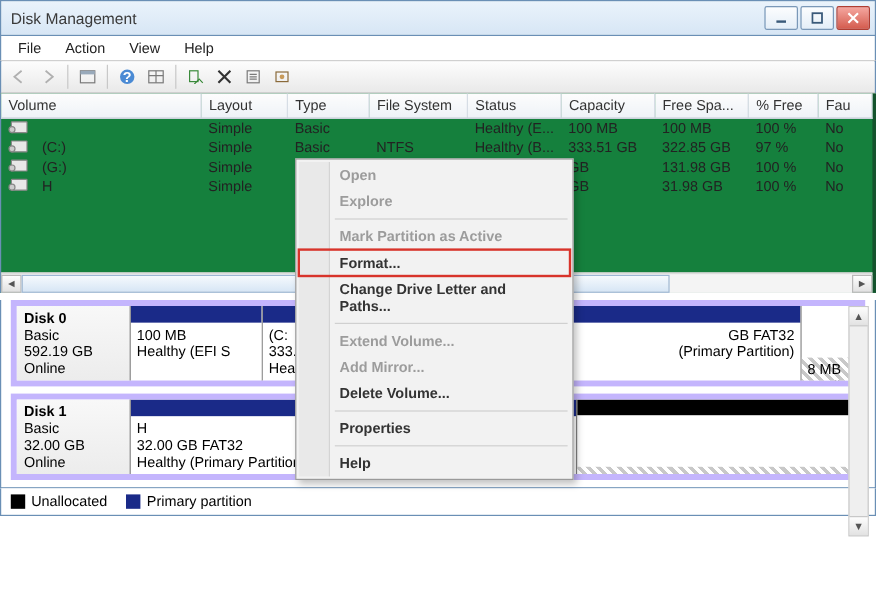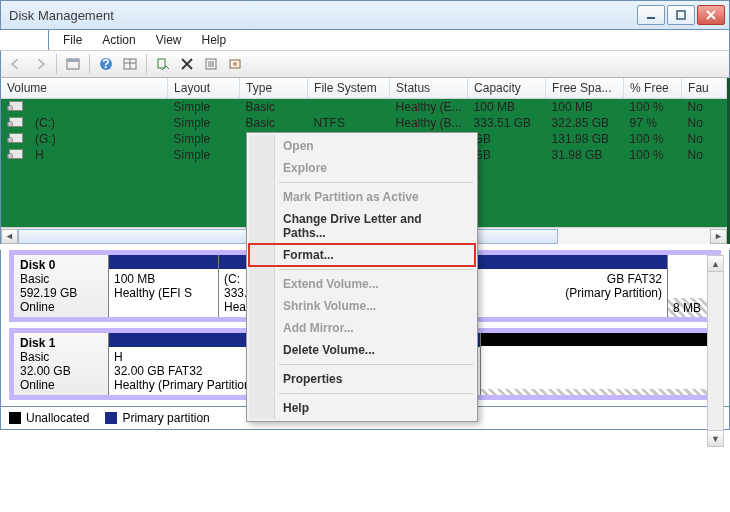--- a/index.html
+++ b/index.html
@@ -6,21 +6,21 @@
   body { background: #fff; width: 730px; height: 512px; overflow: hidden; }
 
   
   .titlebar { height: 30px; background: linear-gradient(#eaf3fb, #d7e6f5); border: 1px solid #6a8fb5; display: flex; align-items: center; padding: 0 4px 0 8px; }
   .titlebar .title { flex: 1; color: #3a3a3a; font-size: 13px; }
   .tbtn { width: 28px; height: 20px; margin-left: 2px; border: 1px solid #7a98b8; background: linear-gradient(#fcfdfe,#e4eef8); display:flex; align-items:center; justify-content:center; border-radius:2px; }
   .tbtn.close { background: linear-gradient(#f5a7a0,#d45b4e); border-color:#b03d32; color:#fff; }
   .tbtn svg { display:block; }
 
   
-  .menubar { height: 20px; border-left:1px solid #6a8fb5; border-right:1px solid #6a8fb5; background:#fff; display:flex; align-items:center; padding-left:6px; gap:4px;margin-left:48px; }
+  .menubar { height: 20px; border-left:1px solid #6a8fb5; border-right:1px solid #6a8fb5; background:#fff; display:flex; align-items:center; padding-left:6px; gap:4px; }
   .menubar span { padding:1px 8px; color:#222; }
 
   
   .toolbar { height: 28px; border:1px solid #b5b5b5; border-top:1px solid #d0d0d0; background:linear-gradient(#fdfdfd,#e9e9e9); display:flex; align-items:center; padding:0 4px; gap:2px; border-left:1px solid #6a8fb5; border-right:1px solid #6a8fb5; }
   .tool { width:22px; height:22px; display:flex; align-items:center; justify-content:center; color:#555; }
   .tool.disabled { color:#b0b0b0; }
   .tsep { width:1px; height:20px; background:#c8c8c8; margin:0 3px; }
 
   
   .listwrap { border-left:1px solid #6a8fb5; border-right:3px solid #14532d; background:#15803d; }
@@ -310,24 +310,23 @@
   <div class="vbtn">▲</div>
   <div class="vbtn bot">▼</div>
 </div>
 
 <div class="ctx">
   <div class="gut"></div>
   <div class="ctx-item disabled">Open</div>
   <div class="ctx-item disabled">Explore</div>
   <div class="ctx-sep"></div>
   <div class="ctx-item disabled">Mark Partition as Active</div>
+  <div class="ctx-item hl">Format...</div>
   <div class="ctx-item">Change Drive Letter and Paths...</div>
-  <div class="ctx-item hl">Format...</div>
   <div class="ctx-sep"></div>
   <div class="ctx-item disabled">Extend Volume...</div>
-  <div class="ctx-item disabled">Shrink Volume...</div>
   <div class="ctx-item disabled">Add Mirror...</div>
   <div class="ctx-item">Delete Volume...</div>
   <div class="ctx-sep"></div>
   <div class="ctx-item">Properties</div>
   <div class="ctx-sep"></div>
   <div class="ctx-item">Help</div>
 </div>
 
 </body></html>

